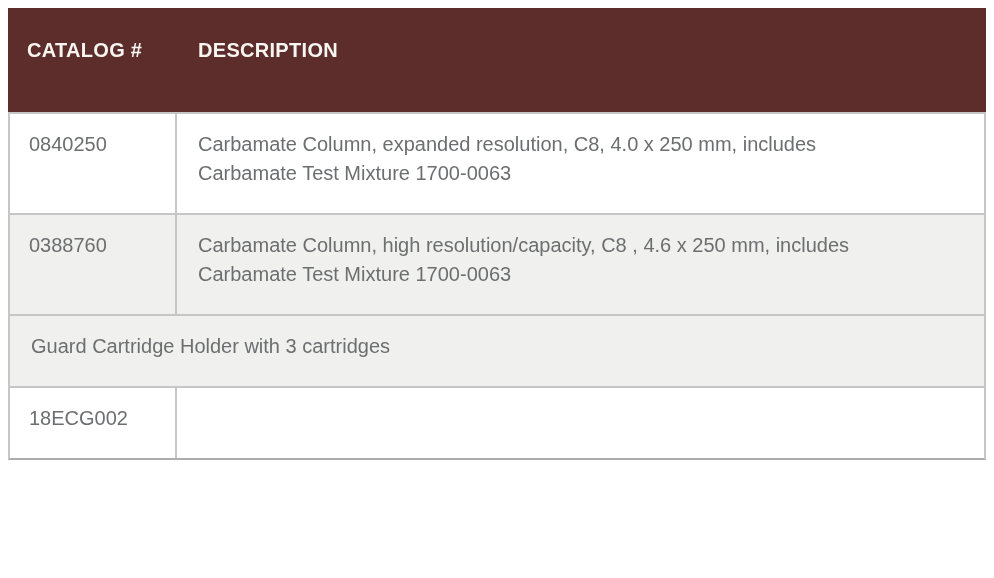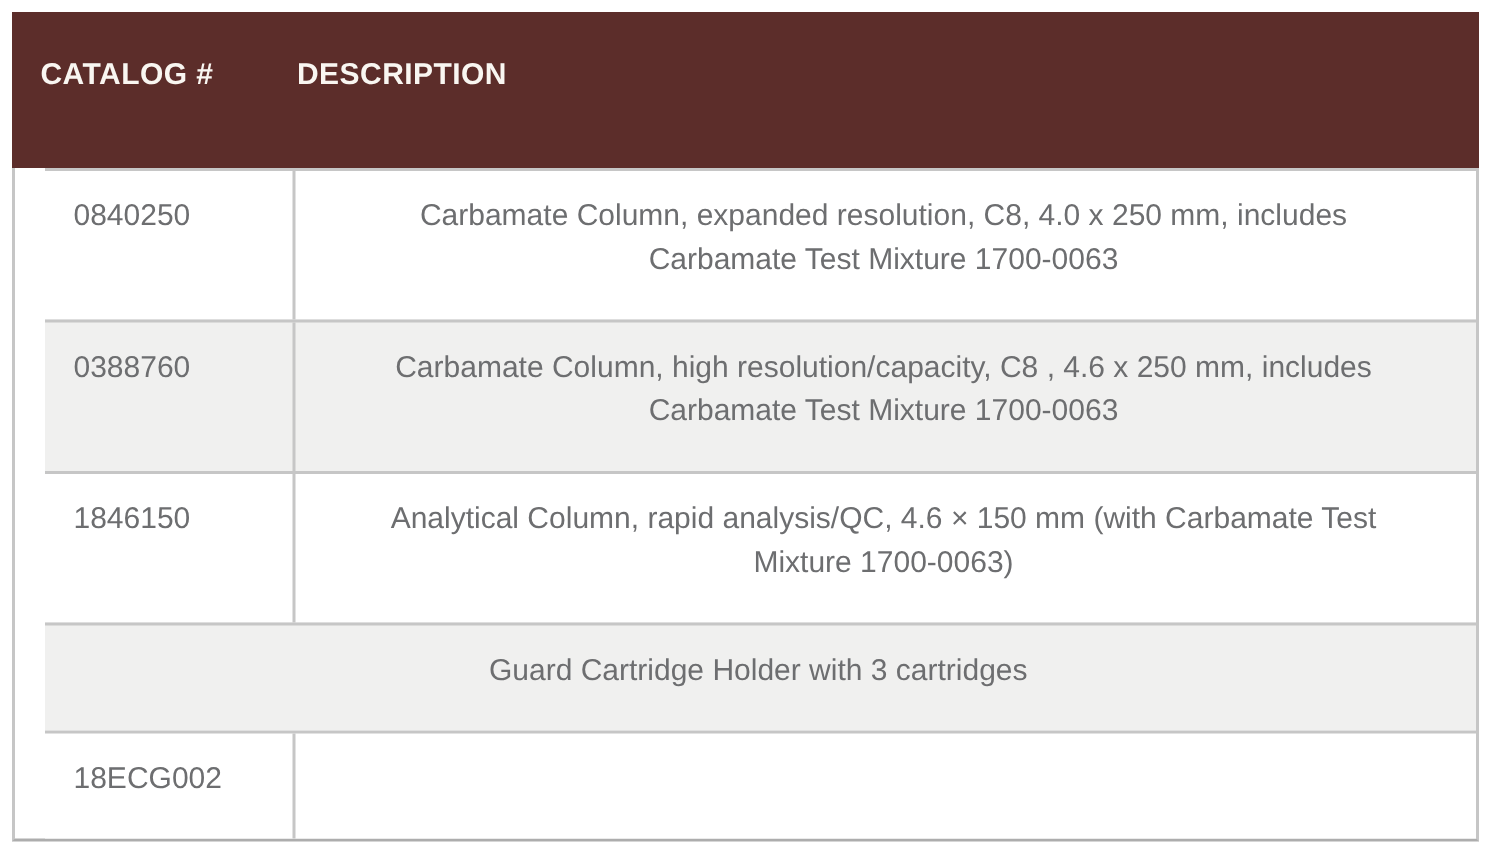--- a/index.html
+++ b/index.html
@@ -30,37 +30,35 @@
   .th-catalog{width:169px;padding:31px 0 0 19px;}
   .th-desc{flex:1;padding:31px 0 0 21px;}
   .tbody{
     border:2px solid var(--border);
     border-top:none;
     border-bottom-color:var(--bottom-border);
   }
   .row{
     display:flex;background:var(--row-bg);
     border-top:2px solid var(--border);
-    margin-left:20px;
   }
   .row.alt{background:var(--row-stripe);}
   .cell{
     box-sizing:border-box;
     font-size:20px;line-height:29px;color:var(--body-text);
   }
   .cell-catalog{
     width:167px;flex:0 0 167px;
     border-right:2px solid var(--border);
     padding:16px 8px 25px 19px;
   }
   .cell-desc{
     flex:1;
     padding:16px 24px 25px 21px;
     white-space:pre-line;
-    text-align:center;
   }
 </style>
 </head>
 <body>
 
 <div class="table">
   <div class="thead">
     <div class="th th-catalog">
       <span>CATALOG #</span>
     </div>
@@ -74,25 +72,20 @@
     <div class="cell cell-desc">Carbamate Column, expanded resolution, C8, 4.0 x 250 mm, includes
 Carbamate Test Mixture 1700-0063</div>
   </div>
 
   <div class="row alt">
     <div class="cell cell-catalog">0388760</div>
     <div class="cell cell-desc">Carbamate Column, high resolution/capacity, C8 , 4.6 x 250 mm, includes
 Carbamate Test Mixture 1700-0063</div>
   </div>
 
-  <div class="row">
-    <div class="cell cell-catalog">1846150</div>
-    <div class="cell cell-desc">Analytical Column, rapid analysis/QC, 4.6 × 150 mm (with Carbamate Test
-Mixture 1700-0063)</div>
-  </div>
 
   <div class="row alt">
     <div class="cell cell-desc">Guard Cartridge Holder with 3 cartridges</div>
   </div>
 
   <div class="row">
     <div class="cell cell-catalog">18ECG002</div>
   </div>
 </div>
 </div>

